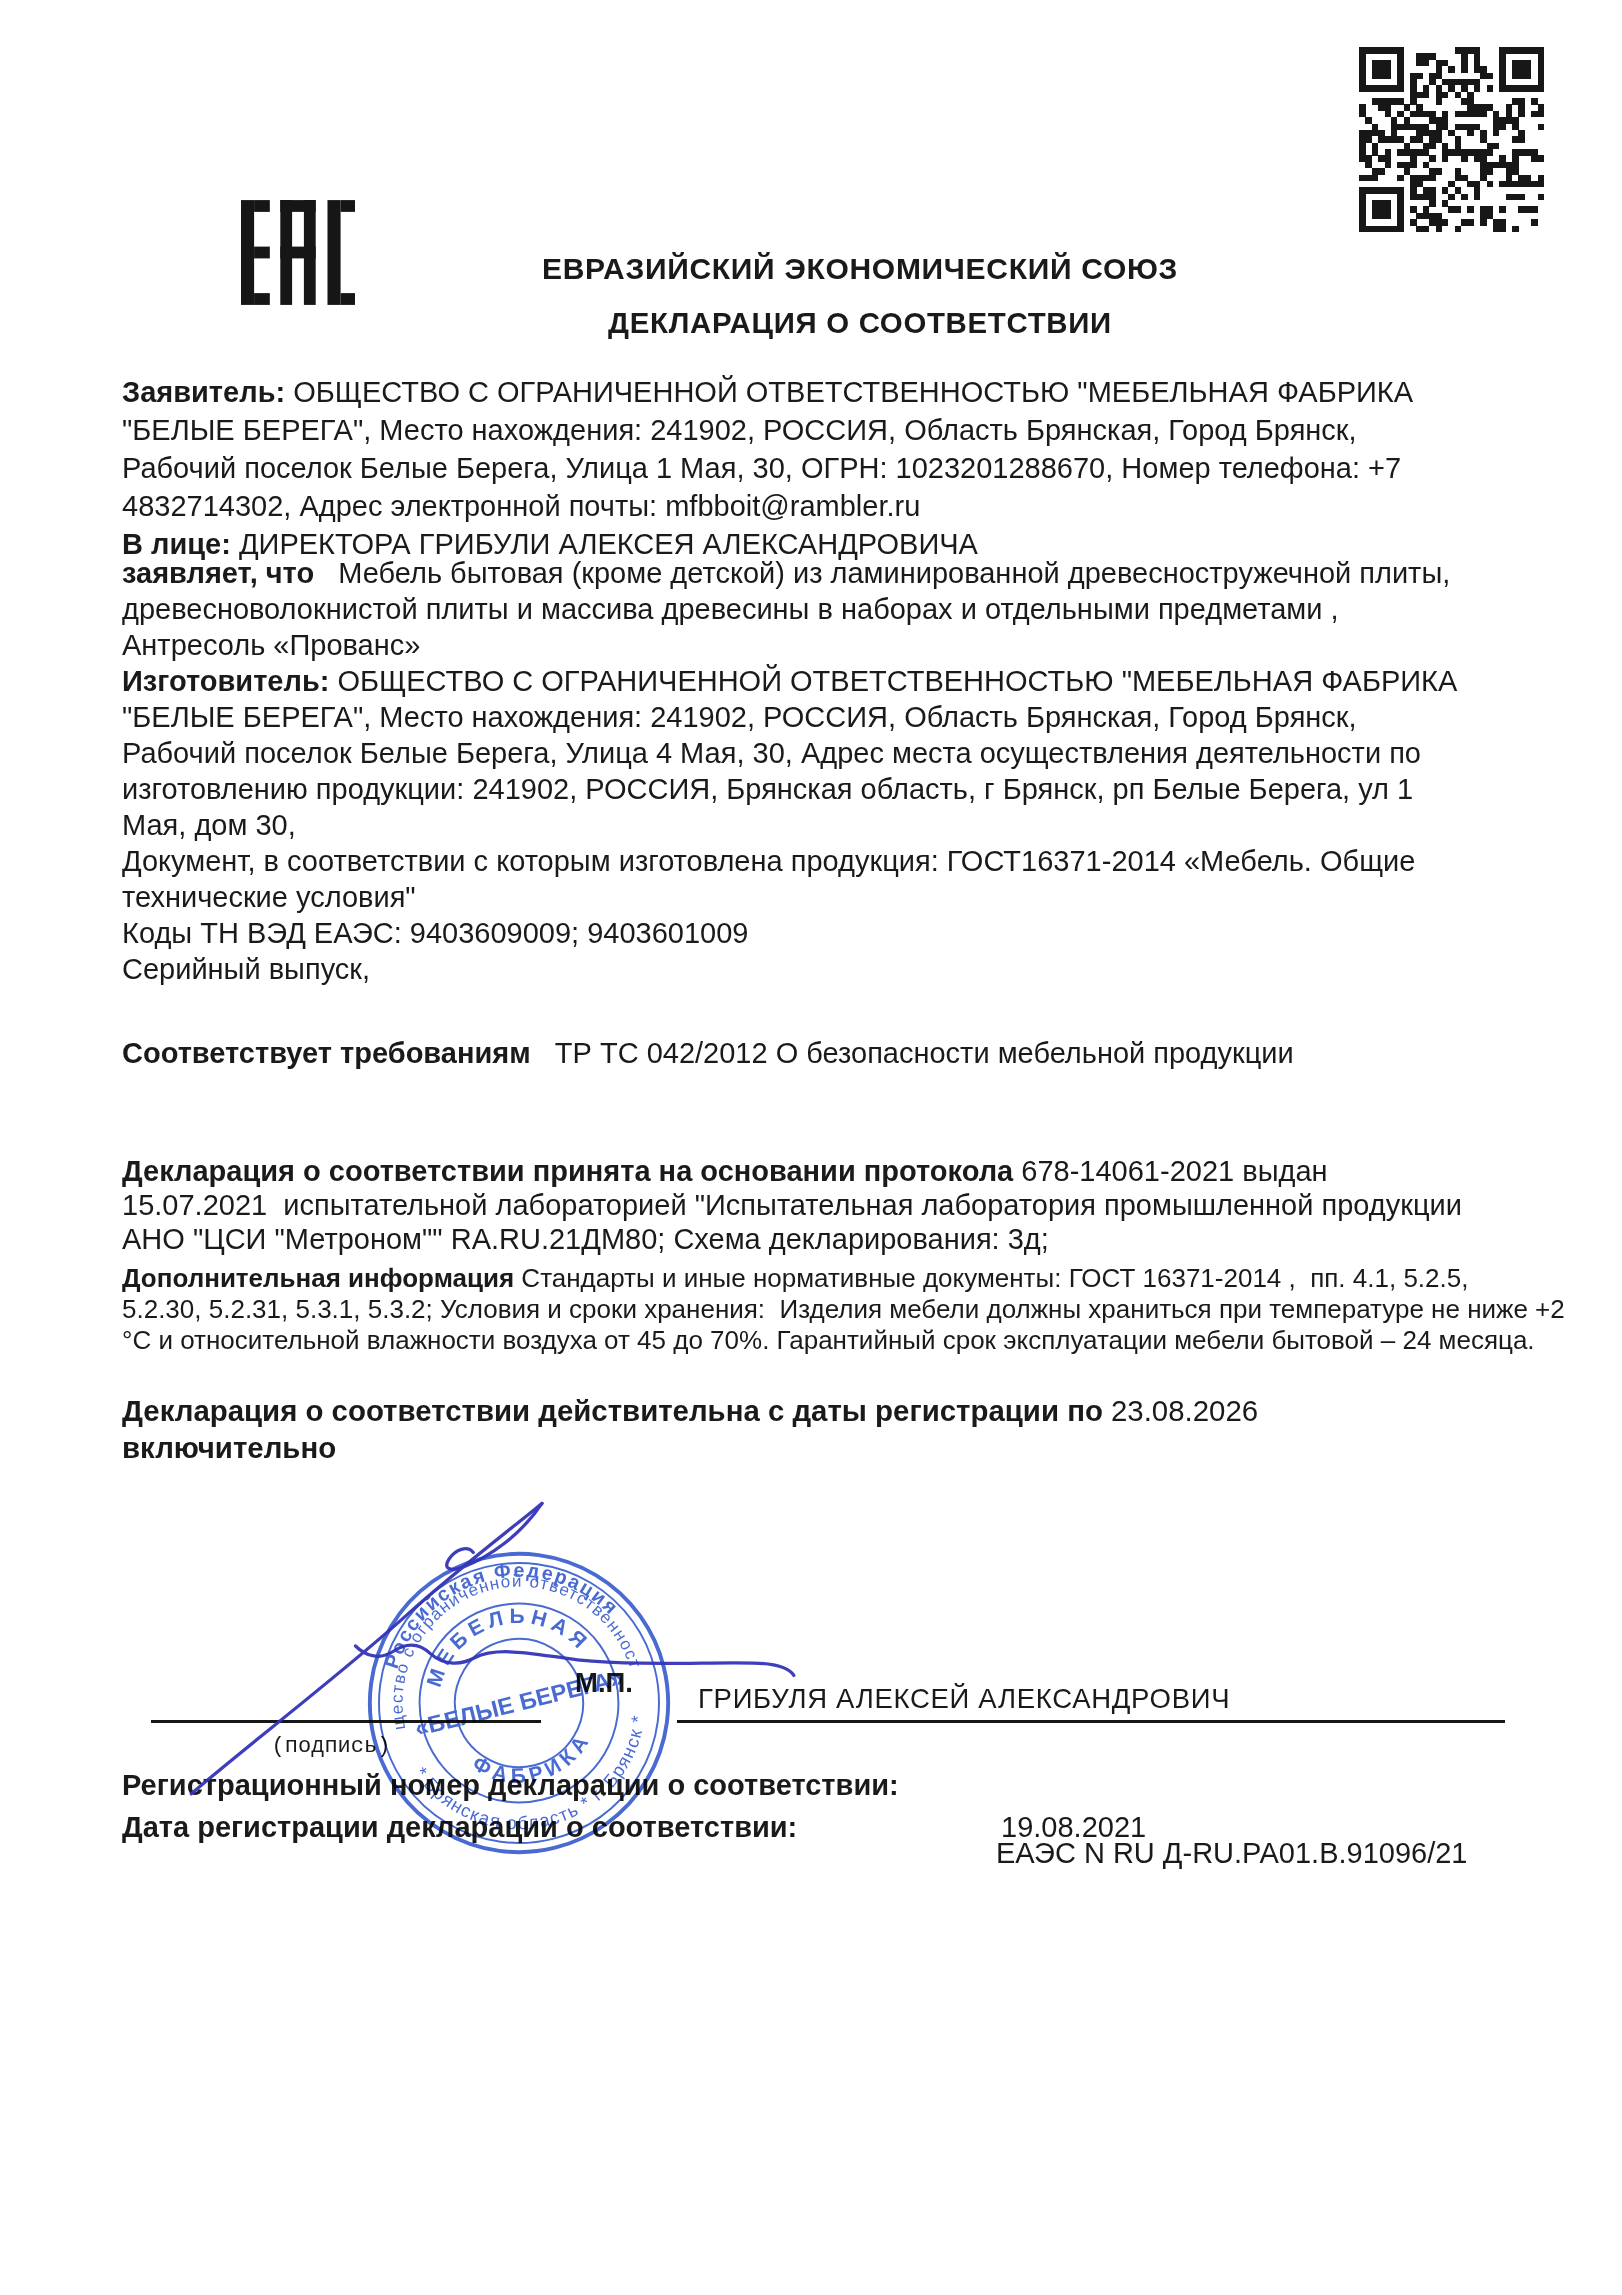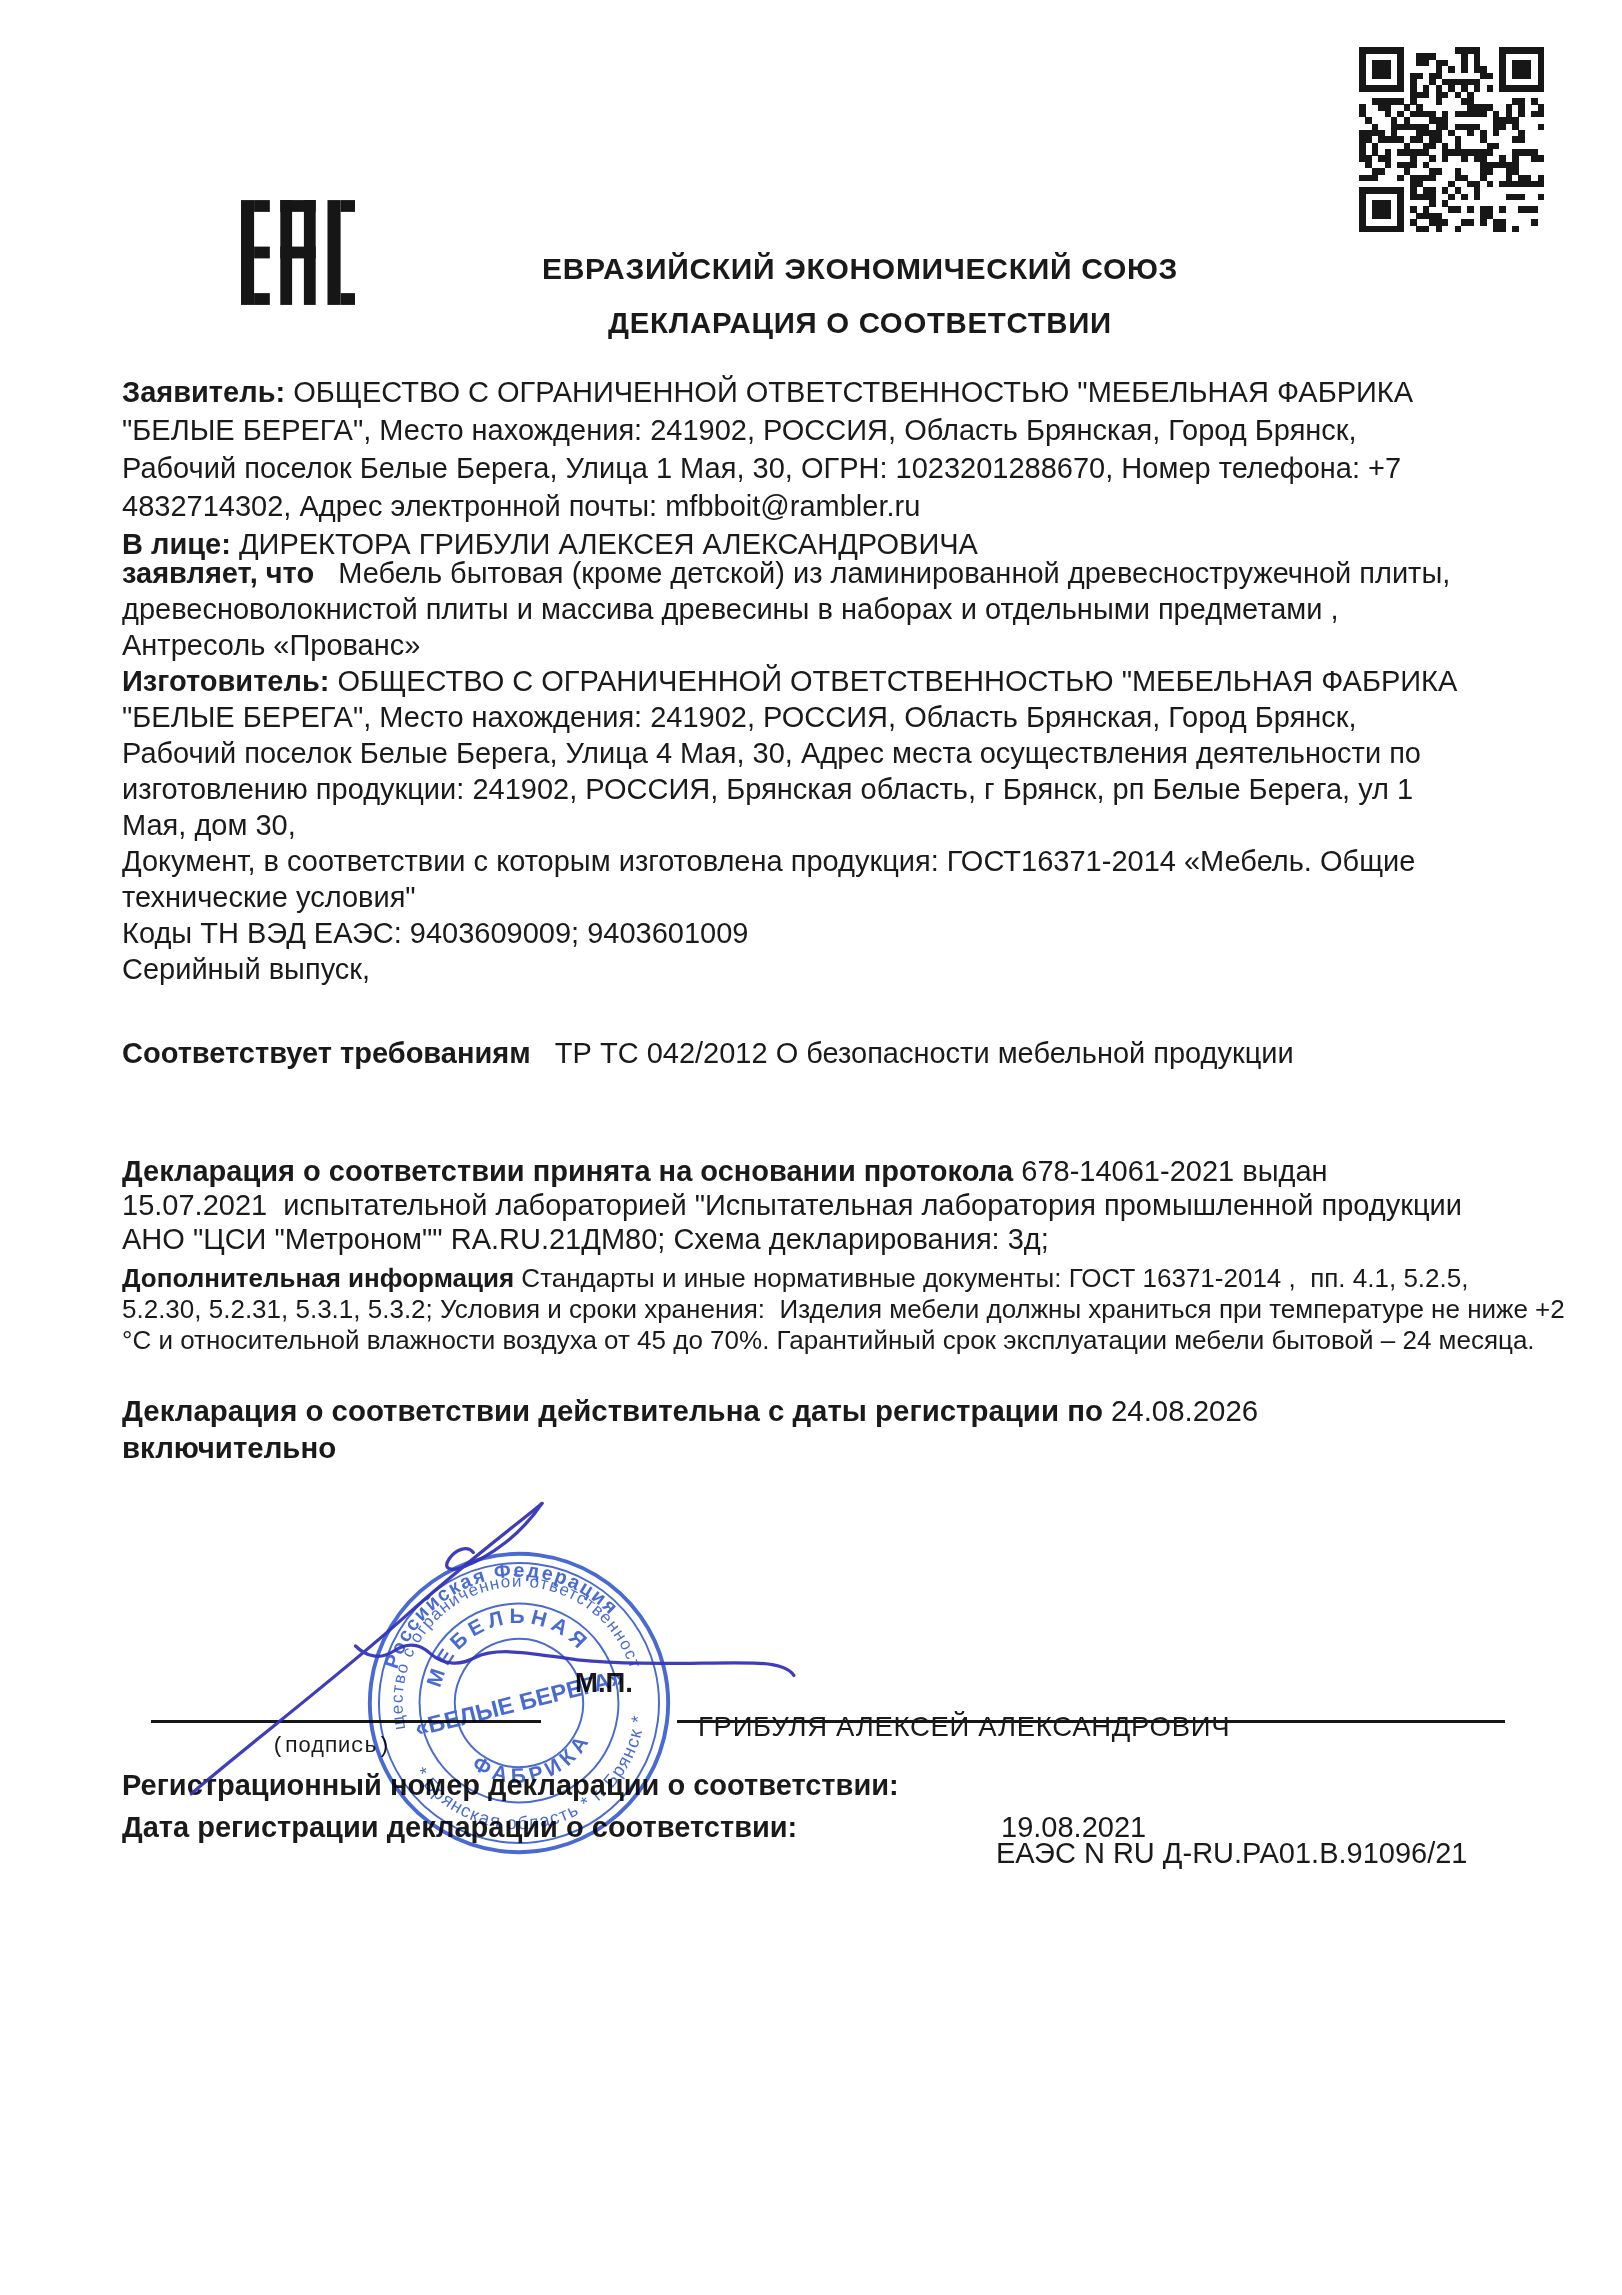--- a/index.html
+++ b/index.html
@@ -16,21 +16,21 @@
   #p-validity{top:1392px;font-size:29.4px;line-height:37px;}
   .title{position:absolute;left:173px;width:1374px;text-align:center;font-weight:bold;}
   #title1{top:252px;font-size:30px;letter-spacing:0.7px;}
   #title2{top:306px;font-size:29.4px;letter-spacing:0.7px;}
   .sigline{position:absolute;top:1720px;height:3.3px;background:#161616;}
   #line-sign{left:151px;width:390px;}
   #line-fio{left:677px;width:828px;}
   .caption{position:absolute;top:1734px;font-size:22px;text-align:center;color:#1a1a1a;}
   #cap-sign{left:136px;width:390px;font-family:Liberation Mono, monospace;}
   #cap-fio{left:677px;width:828px;}
-  #fio-name{position:absolute;left:698px;top:1683px;font-size:27.5px;letter-spacing:0.7px;margin-top:28px;}
+  #fio-name{position:absolute;left:698px;top:1683px;font-size:27.5px;letter-spacing:0.7px;}
   #mp{position:absolute;left:575px;top:1667px;font-size:27.5px;font-weight:bold;}
   .reg-label{position:absolute;left:122px;font-size:29px;font-weight:bold;}
   .reg-value{position:absolute;left:996px;font-size:29px;}
   #reg-num-label{top:1769px;} #reg-num-value{top:1837px;}
   #reg-date-label{top:1811px;} #reg-date-value{top:1811px;left:1001px;}
   #eac-mark{position:absolute;left:241px;top:200px;}
   #qr-box{position:absolute;left:1359px;top:47px;}
   #stamp-box{position:absolute;left:362px;top:1546px;width:314px;height:314px;
              transform:rotate(-14deg);opacity:.88;mix-blend-mode:multiply;}
   #signature-overlay{position:absolute;left:0;top:0;pointer-events:none;}
@@ -483,21 +483,21 @@
       <div class="ln"><span class="b">Декларация о соответствии принята на основании протокола</span><span> 678-14061-2021 выдан</span></div>
       <div class="ln"><span>15.07.2021  испытательной лабораторией "Испытательная лаборатория промышленной продукции</span></div>
       <div class="ln"><span>АНО "ЦСИ "Метроном"" RA.RU.21ДМ80; Схема декларирования: 3д;</span></div>
     </div>
   <div class="para" id="p-additional">
       <div class="ln"><span class="b">Дополнительная информация</span><span> Стандарты и иные нормативные документы: ГОСТ 16371-2014 ,  пп. 4.1, 5.2.5,</span></div>
       <div class="ln"><span>5.2.30, 5.2.31, 5.3.1, 5.3.2; Условия и сроки хранения:  Изделия мебели должны храниться при температуре не ниже +2</span></div>
       <div class="ln"><span>°С и относительной влажности воздуха от 45 до 70%. Гарантийный срок эксплуатации мебели бытовой – 24 месяца.</span></div>
     </div>
   <div class="para" id="p-validity">
-      <div class="ln"><span class="b">Декларация о соответствии действительна с даты регистрации по </span><span>24.08.2026</span></div>
+      <div class="ln"><span class="b">Декларация о соответствии действительна с даты регистрации по </span><span>23.08.2026</span></div>
       <div class="ln"><span class="b">включительно</span></div>
     </div>
 
   <div class="sigline" id="line-sign"></div>
   <div class="sigline" id="line-fio"></div>
   <div class="caption" id="cap-sign">(подпись)</div>
   <div id="fio-name">ГРИБУЛЯ АЛЕКСЕЙ АЛЕКСАНДРОВИЧ</div>
   <div id="mp">М.П.</div>
 
   <div class="reg-label" id="reg-num-label">Регистрационный номер декларации о соответствии:</div>

